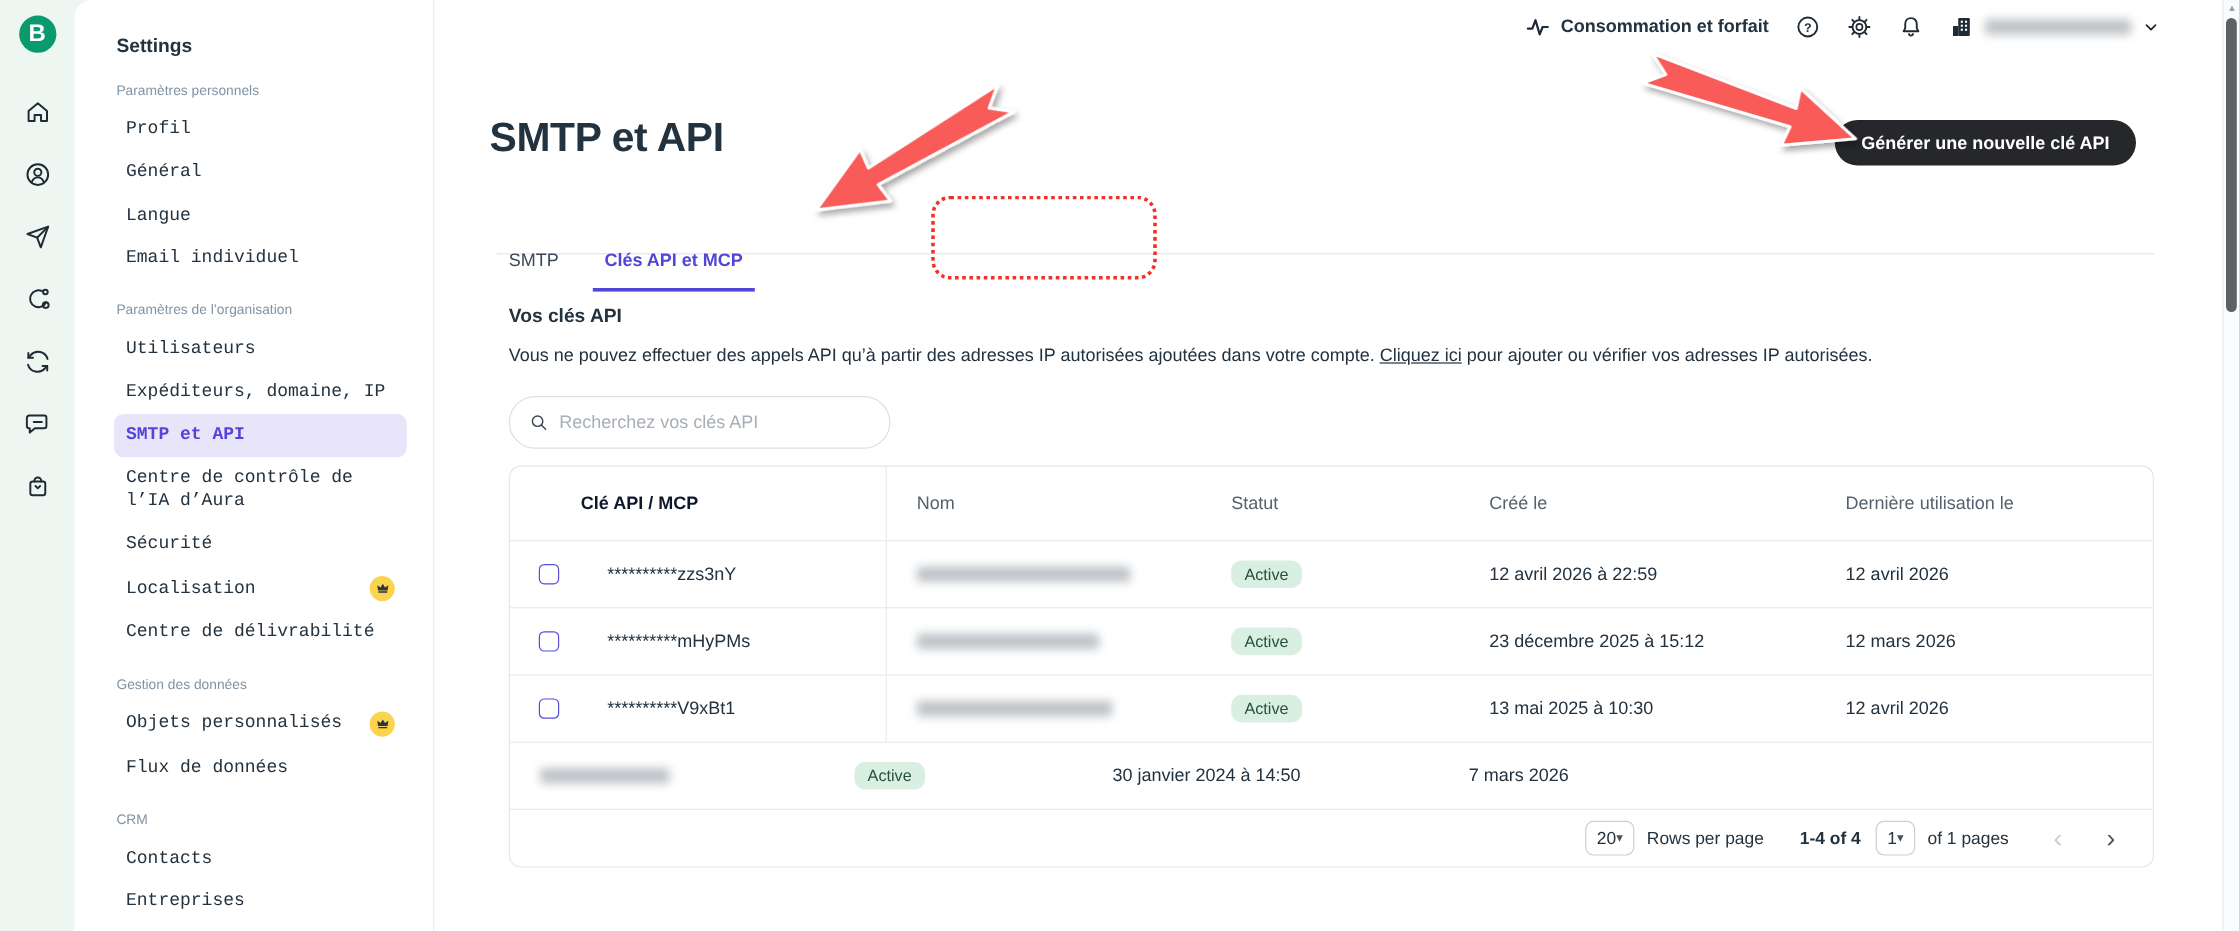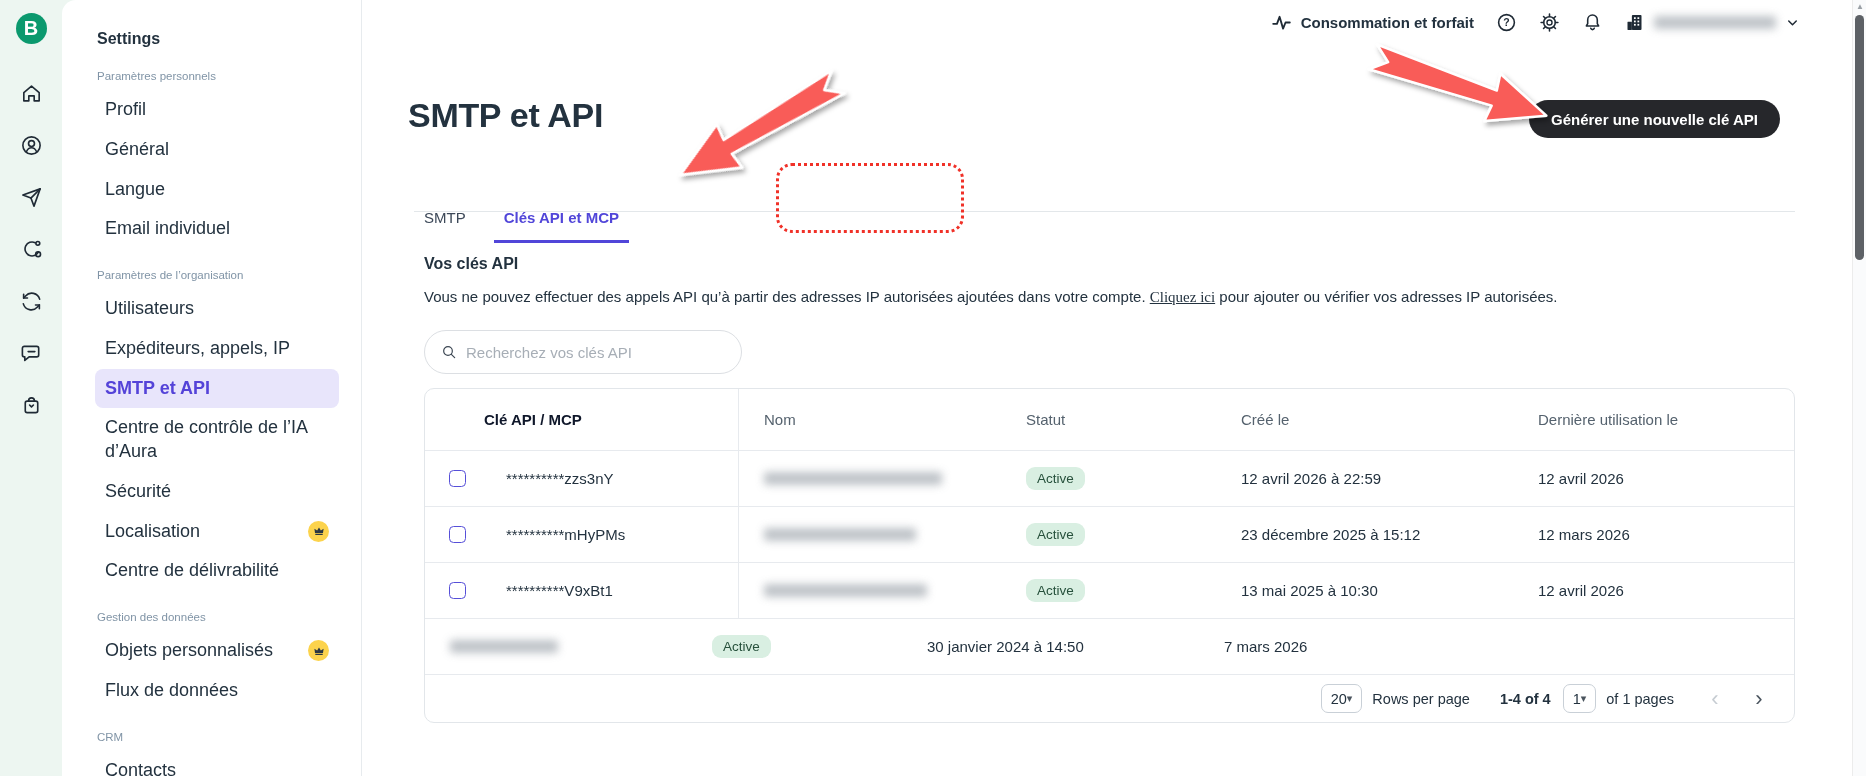--- a/index.html
+++ b/index.html
@@ -23,22 +23,22 @@
 
   
   .panel { position:absolute; left:62px; top:0; width:1804px; height:776px;
            background:#fff; border-radius:14px 0 0 0; }
 
   
   .sidebar { position:absolute; left:0; top:0; width:300px; height:776px;
              border-right:1px solid #e7ebee; padding-top:30px; overflow:hidden; }
   .sb-title { font-size:16px; font-weight:700; margin:0 0 22px 35px; }
   .sb-section { font-size:11.5px; color:#8094a6; margin:20px 22px 8px 35px; }
-  .sb-item { margin:0 22px 0 33px; padding:8px 10px; font-size:18px; border-radius:8px;
-             line-height:1.32; cursor:pointer; display:flex; align-items:center; justify-content:space-between; }
+  .sb-item { margin:0 22px 0 33px; padding:8px 10px; font-size:15px; border-radius:8px;
+             line-height:1.32; cursor:pointer; display:flex; align-items:center; justify-content:space-between;font-family:Liberation Mono, monospace; }
   .sb-item .lbl { flex:1; }
   .sb-active { background:#e8e5fb; color:#5443d8; font-weight:700; }
   .crown { width:21px; height:21px; border-radius:50%; background:#fcd34c; flex:none;
            display:flex; align-items:center; justify-content:center; margin-left:8px; }
 
   
   .main { position:absolute; left:300px; top:0; right:0; height:776px; }
 
   .topbar { position:absolute; top:11px; right:66px; display:flex; align-items:center; gap:21px; }
   .usage { display:flex; align-items:center; gap:9px; font-weight:700; font-size:15px; cursor:pointer; }
@@ -53,21 +53,21 @@
              background:#26272b; color:#fff; border:none; border-radius:19px;
              font-family:inherit; font-size:15px; font-weight:700; cursor:pointer; }
 
   .tabbar { position:absolute; left:52px; right:71px; top:172px; height:40px;
             border-bottom:1px solid #e3e7ea; display:flex; gap:18px; }
   .tab { padding:6px 10px 0 10px; font-size:15px; height:40px; cursor:pointer; color:#3c4858;margin-top:31px; }
   .tab-active { color:#5146d9; font-weight:700; border-bottom:3px solid #5146d9; }
 
   .sec-title { position:absolute; left:62px; top:255px; font-size:16px; font-weight:700; }
   .desc { position:absolute; left:62px; top:288px; font-size:15px; white-space:nowrap; }
-  .desc a { color:#23323f; text-decoration:underline; cursor:pointer;font-family:Liberation Serif, serif; }
+  .desc a { color:#23323f; text-decoration:underline; cursor:pointer; }
 
   .search { position:absolute; left:62px; top:330px; width:318px; height:44px;
             border:1px solid #dcdfe3; border-radius:22px; display:flex; align-items:center;
             padding:0 14px 0 16px; gap:9px; background:#fff; }
   .search svg { stroke:#3c4753; fill:none; stroke-width:1.8; stroke-linecap:round; flex:none; }
   .search input { border:none; outline:none; flex:1; font-family:inherit; font-size:15px; color:#23323f; }
   .search input::placeholder { color:#a7aeb6; }
 
   
   .table { position:absolute; left:62px; right:71px; top:388px;
@@ -183,21 +183,21 @@
       </div>
     <div class="sb-item">
         <span class="lbl">Email individuel</span>
       </div>
 
     <div class="sb-section">Paramètres de l’organisation</div>
     <div class="sb-item">
         <span class="lbl">Utilisateurs</span>
       </div>
     <div class="sb-item">
-        <span class="lbl">Expéditeurs, appels, IP</span>
+        <span class="lbl">Expéditeurs, domaine, IP</span>
       </div>
     <div class="sb-item sb-active">
         <span class="lbl">SMTP et API</span>
       </div>
     <div class="sb-item">
         <span class="lbl">Centre de contrôle de l’IA d’Aura</span>
       </div>
     <div class="sb-item">
         <span class="lbl">Sécurité</span>
       </div>

